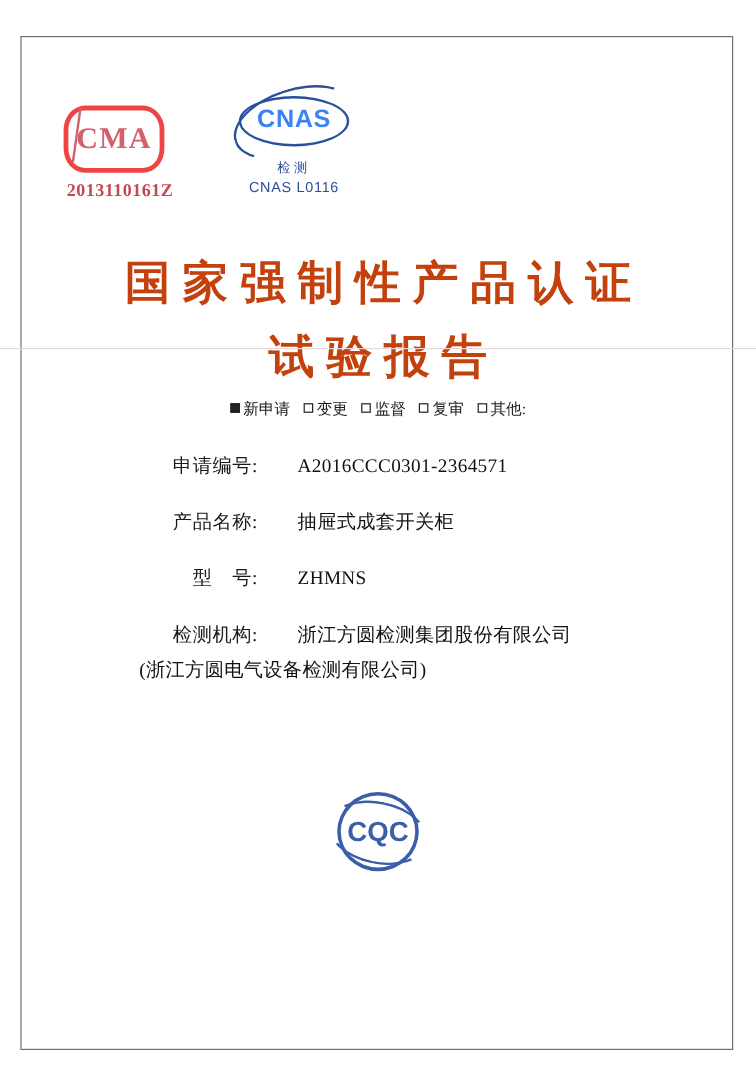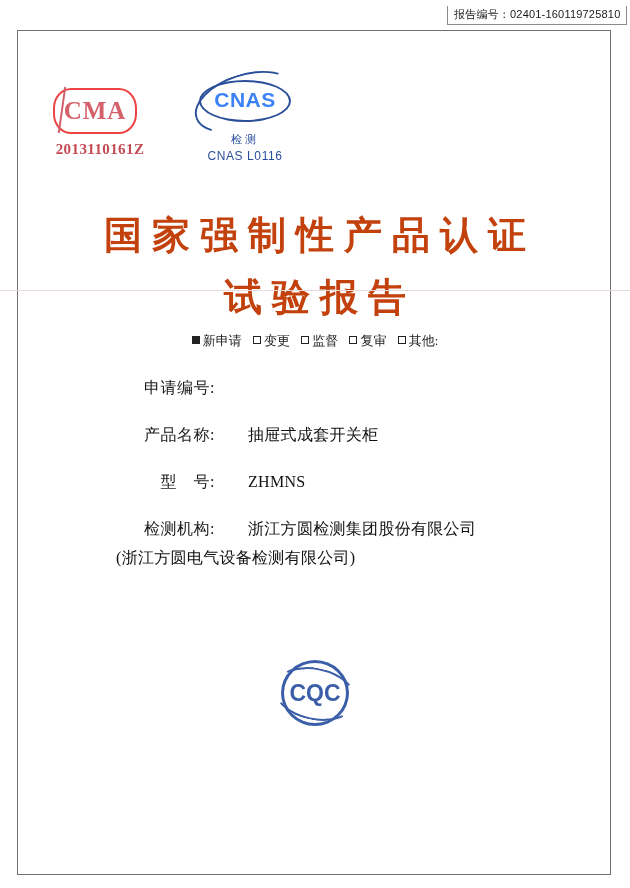--- a/index.html
+++ b/index.html
@@ -68,22 +68,22 @@
 
   
   .cma {
     position: absolute;
     left: 45px;
     top: 28px;
     width: 110px;
   }
   .cma-mark {
     width: 84px;
-    height: 46px;
-    border: 2px solid #ef4444;
+    height: 56px;
+    border: 4px solid #ef4444;
     border-radius: 18px / 20px;
     position: relative;
     margin-left: 8px;
     box-sizing: border-box;
   }
   .cma-mark .cma-text {
     position: absolute;
     left: 0;
     top: 0;
     width: 100%;
@@ -327,25 +327,20 @@
     font-size: 23px;
     color: #3b5ea8;
     letter-spacing: 0px;
   }
 </style>
 </head>
 <body>
 
 <div class="page">
 
-  <div class="report-no-strip">
-    <div class="report-no-box">
-      <span class="label">报告编号：</span><span>02401-160119725810</span>
-    </div>
-  </div>
 
   <div class="doc-frame"></div>
 
   <div class="logos">
 
     <div class="cma">
       <div class="cma-mark">
         <span class="cma-text">CMA</span>
       </div>
       <div class="cma-code">2013110161Z</div>
@@ -372,20 +367,21 @@
     <span class="opt"><span class="box"></span><span>变更</span></span>
     <span class="opt"><span class="box"></span><span>监督</span></span>
     <span class="opt"><span class="box"></span><span>复审</span></span>
     <span class="opt"><span class="box"></span><span>其他:</span></span>
   </div>
 
   <div class="fields">
 
     <div class="field-row">
       <div class="field-label">申请编号:</div>
+      <div class="field-value">A2016CCC0301-2364571</div>
     </div>
 
     <div class="field-row">
       <div class="field-label">产品名称:</div>
       <div class="field-value">抽屉式成套开关柜</div>
     </div>
 
     <div class="field-row">
       <div class="field-label">型　号:</div>
       <div class="field-value">ZHMNS</div>

